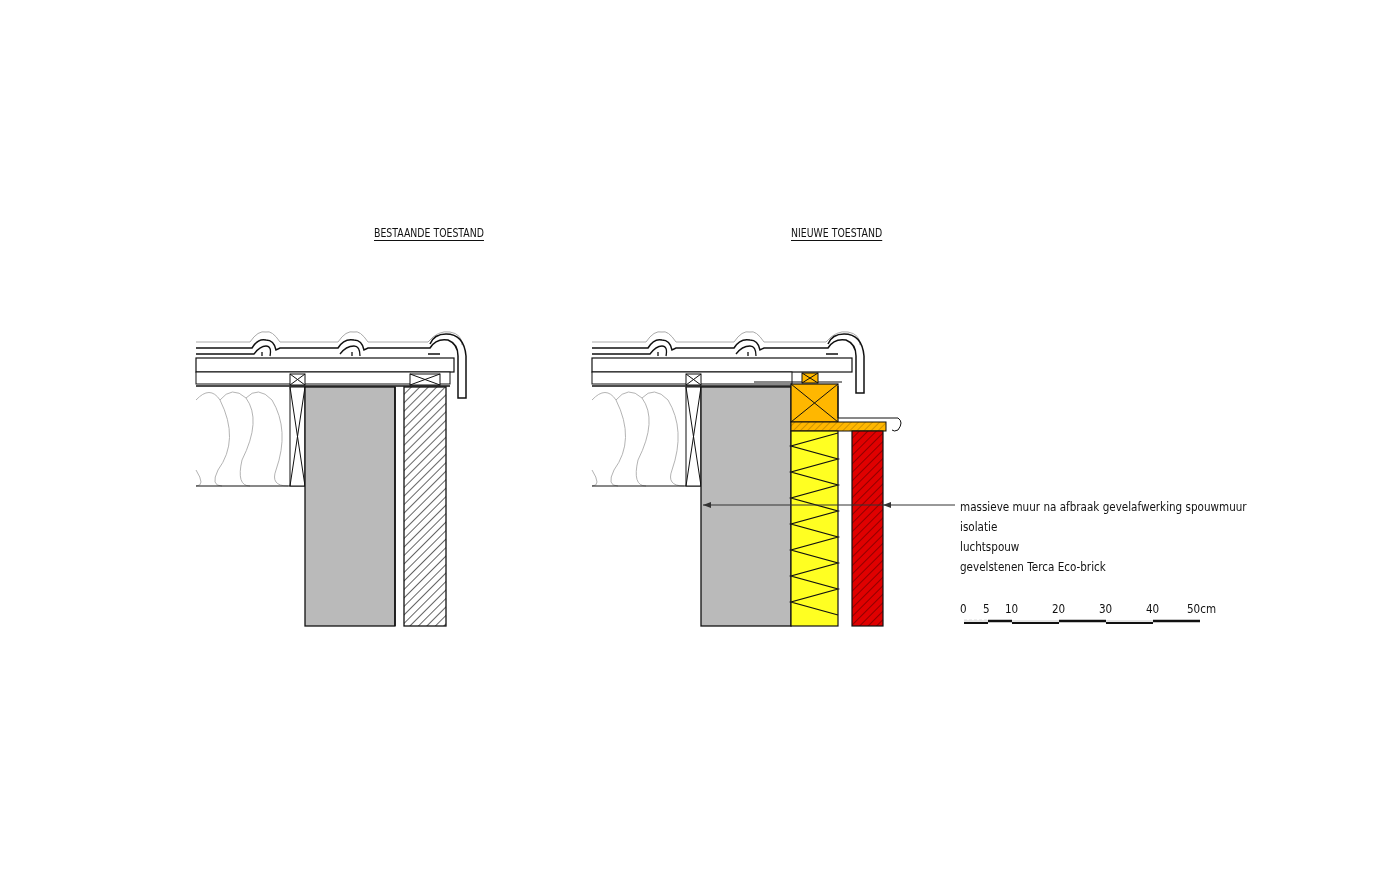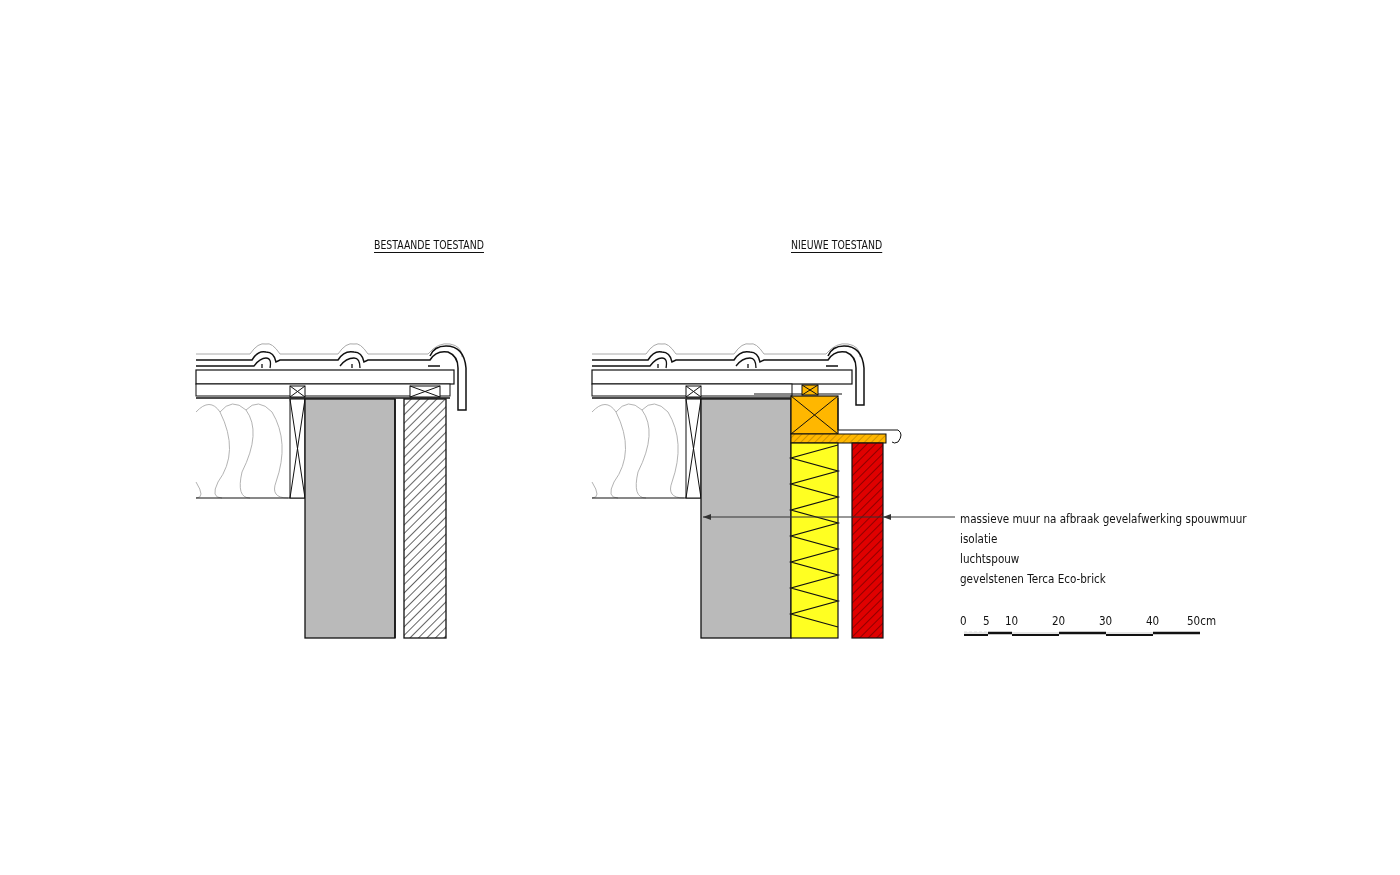--- a/index.html
+++ b/index.html
@@ -1,17 +1,17 @@
 <!DOCTYPE html>
 <html><head>
   <meta charset="utf-8">
   <style>
     html, body { margin: 0; padding: 0; background: #ffffff; }
     body { width: 1400px; height: 875px; position: relative; overflow: hidden; font-family: "DejaVu Sans Mono", monospace; }
-    #canvas { position: absolute; left: 0; top: 12px; width: 1400px; height: 761px; }
+    #canvas { position: absolute; left: 0; top: 0; width: 1400px; height: 761px; }
     .title { position: absolute; font-family: "DejaVu Sans", sans-serif; font-size: 12px; letter-spacing: 0px; color: #111; text-decoration: underline; text-underline-offset: 3px; transform: scaleX(0.78); transform-origin: left top; white-space: nowrap; }
     .label { position: absolute; font-family: "DejaVu Sans", sans-serif; font-size: 13px; color: #111; transform: scaleX(0.8); transform-origin: left top; white-space: nowrap; line-height: 20px; }
     .scale-num { position: absolute; font-family: "DejaVu Sans", sans-serif; font-size: 13px; color: #111; transform: scaleX(0.8); transform-origin: left top; white-space: nowrap; }
   </style>
 </head>
 <body>
 
 <div id="canvas">
   <svg width="1400" height="875" viewBox="0 0 1400 875" xmlns="http://www.w3.org/2000/svg">
     <defs>

